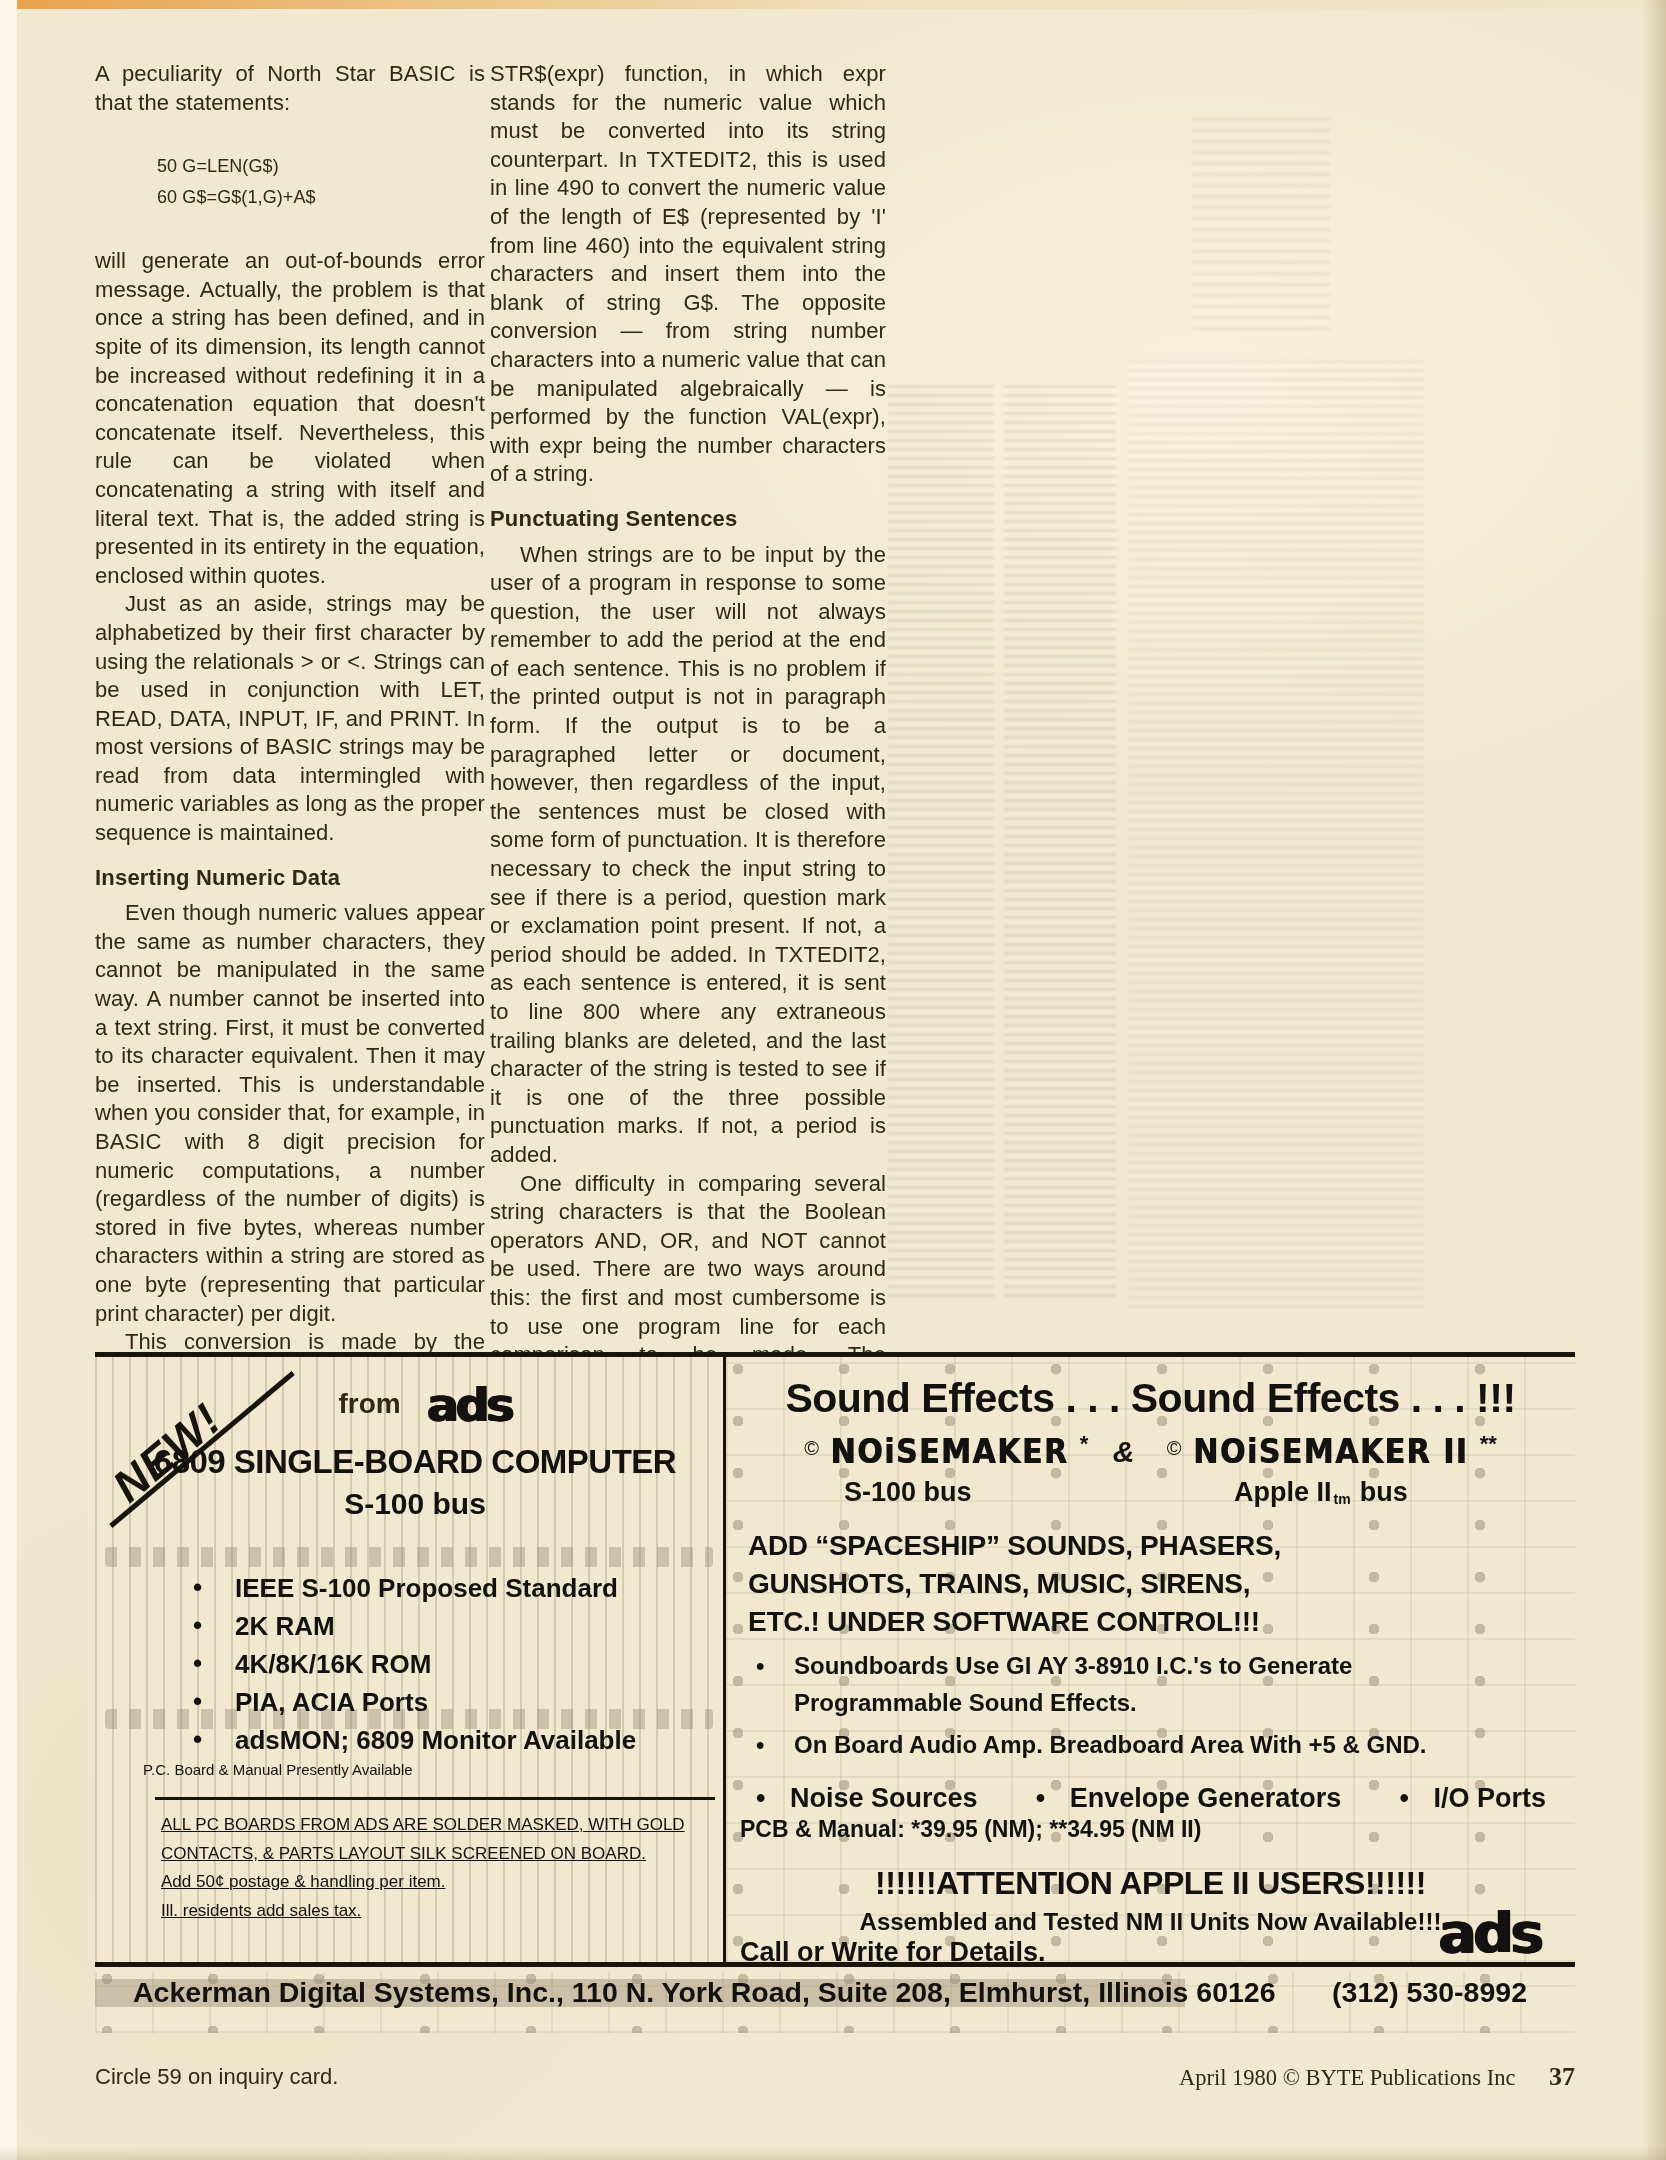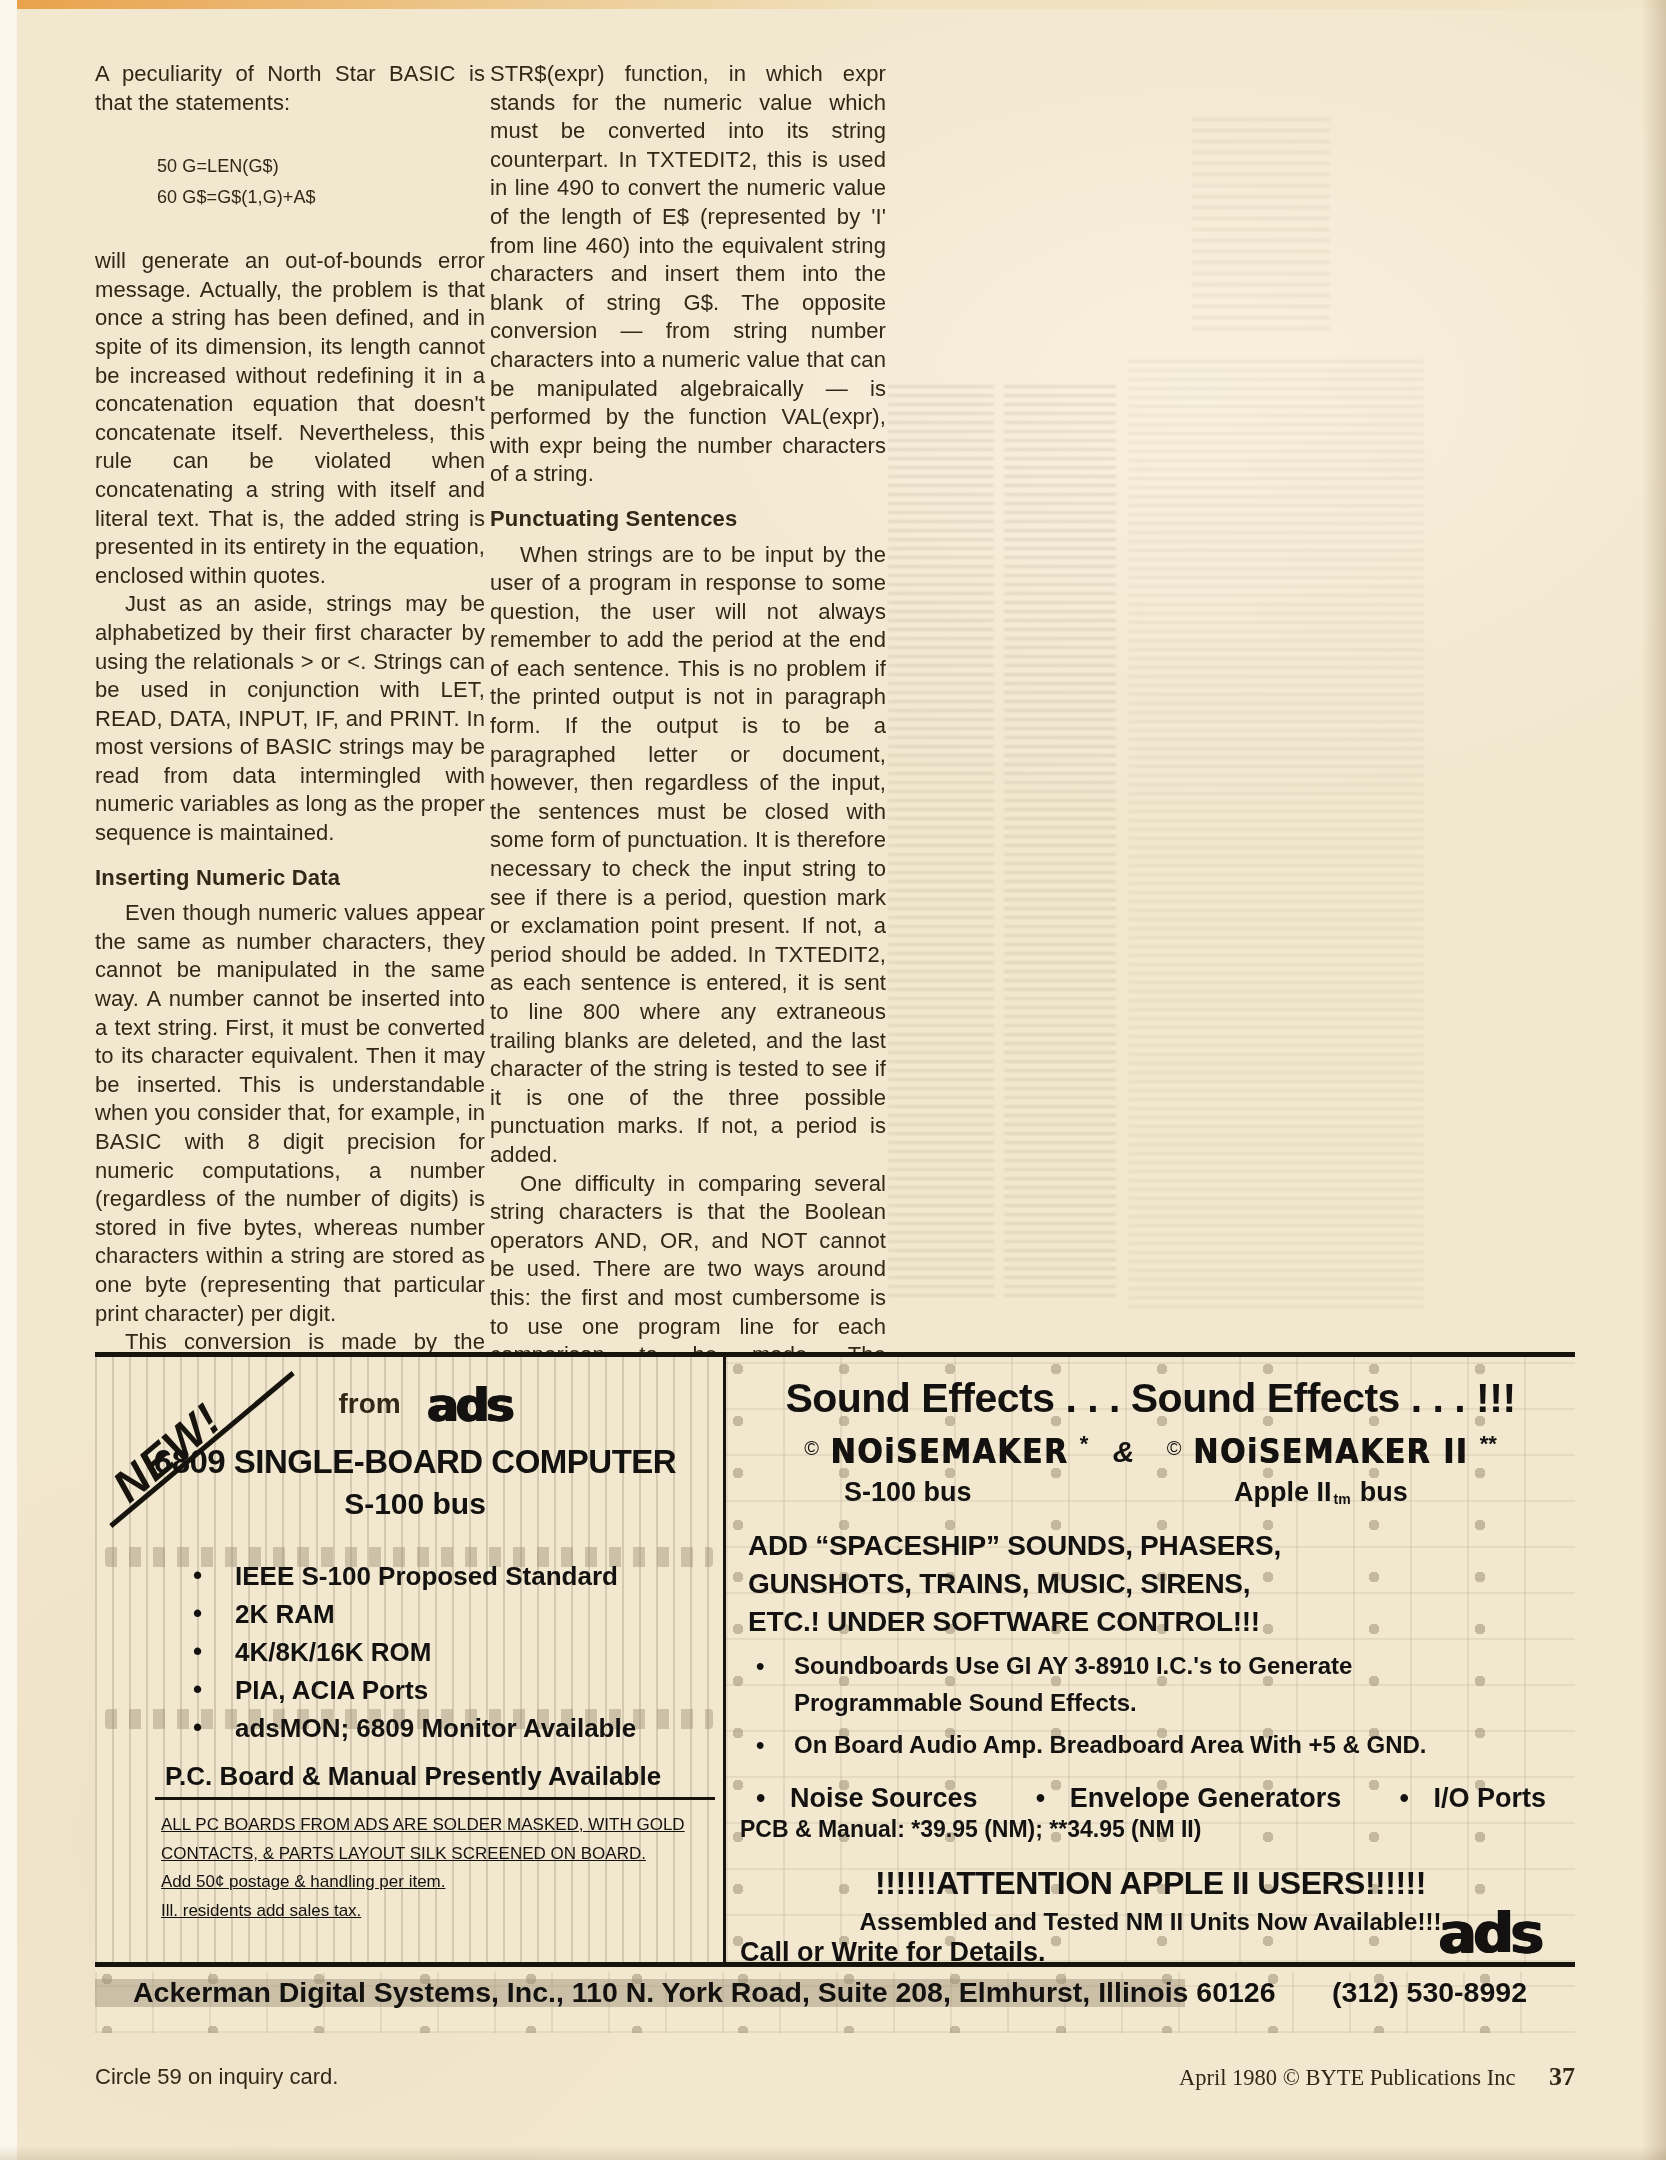--- a/index.html
+++ b/index.html
@@ -74,25 +74,25 @@
                transform:rotate(-40deg); font-size:45px; font-weight:bold; font-style:italic;
                letter-spacing:1px; color:#17140e; }
   .from-row  { position:absolute; left:40px; top:20px; width:580px; text-align:center; }
   .from-label{ font-size:28px; font-weight:bold; margin-right:22px; vertical-align:8px; }
   .ads-logo  { font-family:"DejaVu Sans", sans-serif; font-weight:bold; font-size:47px;
                letter-spacing:-3px; color:#141210; text-shadow:1.2px 0 #141210, -1.2px 0 #141210; }
   .ad-title    { position:absolute; left:30px; top:86px;  width:580px; text-align:center;
                  font-size:33px; font-weight:bold; letter-spacing:-.5px; color:#141210; }
   .ad-subtitle { position:absolute; left:30px; top:130px; width:580px; text-align:center;
                  font-size:30px; font-weight:bold; color:#141210; }
-  .ad-bullets  { position:absolute; left:98px; top:206px; margin:0; padding:0; list-style:none;
+  .ad-bullets  { position:absolute; left:98px; top:218px; margin:0; padding:0; list-style:none;
                  font-size:26px; line-height:27px; font-weight:bold; color:#141210; }
   .ad-bullets li { margin-bottom:11px; position:relative; padding-left:42px; }
   .ad-bullets li::before { content:"•"; position:absolute; left:0; top:-1px; }
-  .ad-note   { position:absolute; left:70px; top:404px; font-size:26px; font-weight:bold; color:#141210; }
+  .ad-note   { position:absolute; left:48px; top:404px; font-size:15px; font-weight:normal; color:#141210; }
   .thin-rule { position:absolute; left:60px; top:440px; width:560px; height:3px; background:#17140e; }
   .boardbox  { position:absolute; left:66px; top:454px; width:552px;
                font-size:17px; line-height:28.5px; color:#141210;text-decoration:underline; }
 
   
   .sfx-headline { position:absolute; left:0; top:18px; width:100%; text-align:center;
                   font-size:41px; font-weight:bold; letter-spacing:-.5px; color:#141210; }
   .logo-row { position:absolute; left:0; top:74px; width:100%; text-align:center; white-space:nowrap; color:#141210; }
   .copyright { font-size:20px; vertical-align:7px; margin-right:7px; }
   .nm-logo { font-family:"DejaVu Sans", sans-serif; font-size:30px; font-weight:bold;

